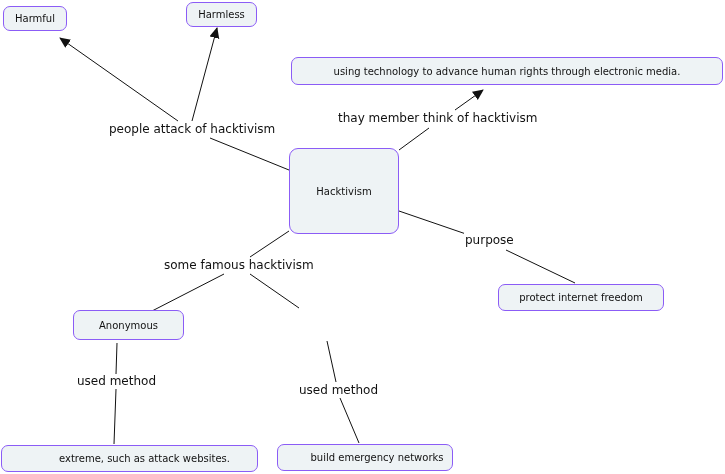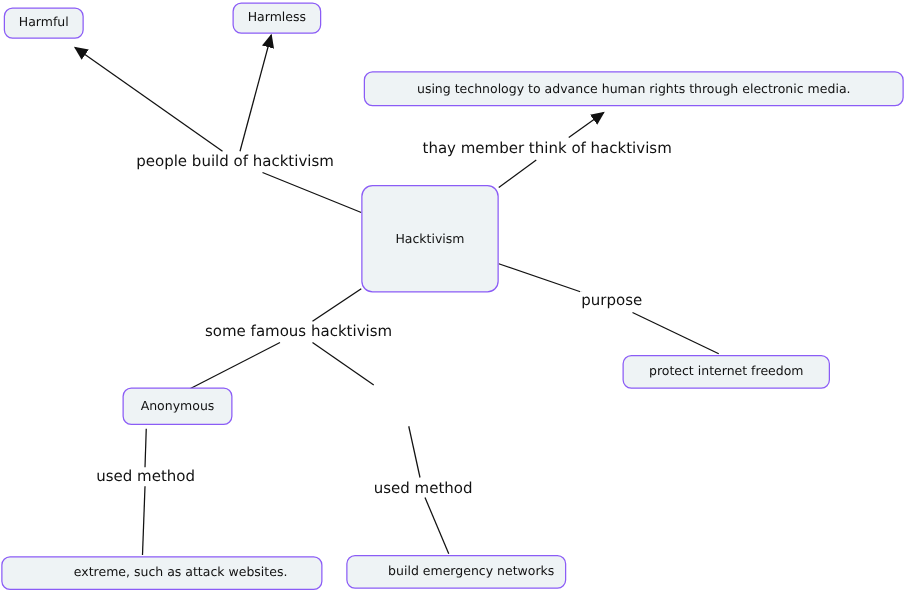--- a/index.html
+++ b/index.html
@@ -57,29 +57,29 @@
   </div>
   <div class="node" style="left:291px;top:57px;width:432px;height:28px;">
     <span>using technology to advance human rights through electronic media.</span>
   </div>
   <div class="node big" style="left:289px;top:148px;width:110px;height:86px;">
     <span>Hacktivism</span>
   </div>
   <div class="node" style="left:498px;top:284px;width:166px;height:27px;">
     <span>protect internet freedom</span>
   </div>
-  <div class="node" style="left:73px;top:310px;width:88px;height:30px;margin-left:25px;">
+  <div class="node" style="left:73px;top:310px;width:111px;height:30px;">
     <span>Anonymous</span>
   </div>
   <div class="node" style="left:1px;top:445px;width:257px;height:27px;padding-left:30px;">
     <span>extreme, such as attack websites.</span>
   </div>
   <div class="node" style="left:277px;top:444px;width:176px;height:27px;padding-left:24px;">
     <span>build emergency networks</span>
   </div>
 
-  <div class="label" style="left:108px;top:122px;">people build of hacktivism</div>
+  <div class="label" style="left:108px;top:122px;">people attack of hacktivism</div>
   <div class="label" style="left:337px;top:111px;">thay member think of  hacktivism</div>
   <div class="label" style="left:163px;top:258px;">some famous hacktivism</div>
   <div class="label" style="left:464px;top:233px;">purpose</div>
   <div class="label" style="left:76px;top:374px;">used method</div>
   <div class="label" style="left:298px;top:383px;">used method</div>
 </div>
 
 </body></html>

